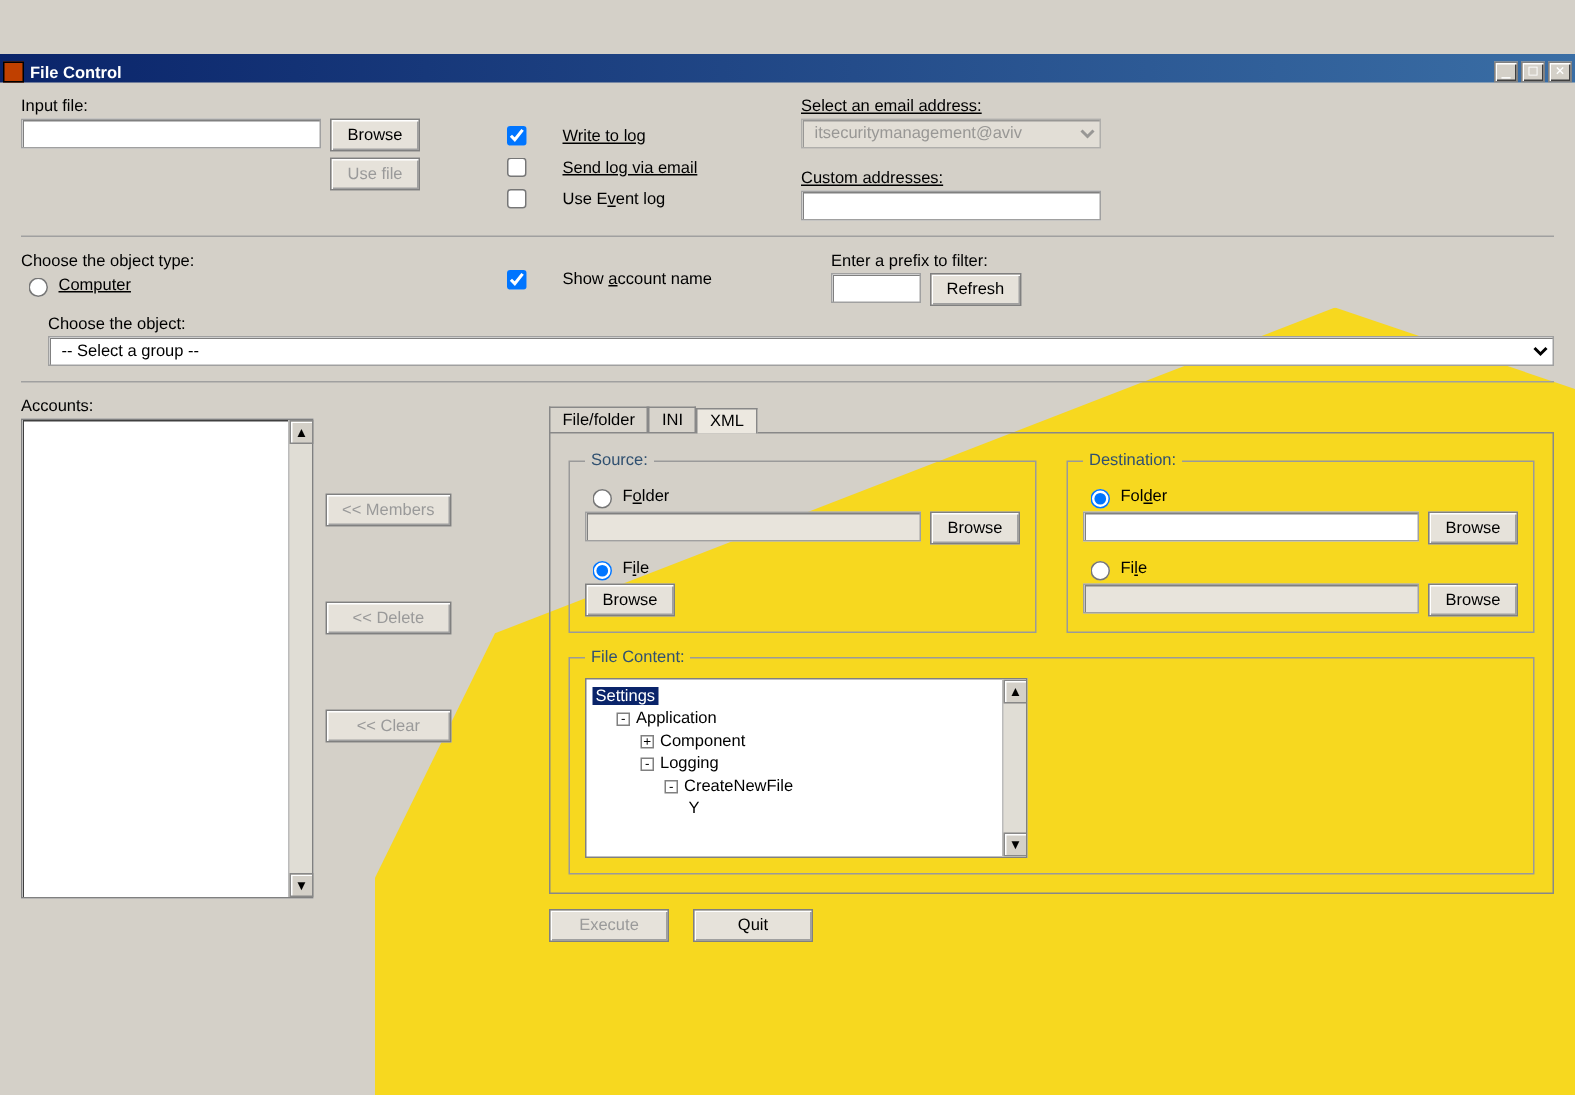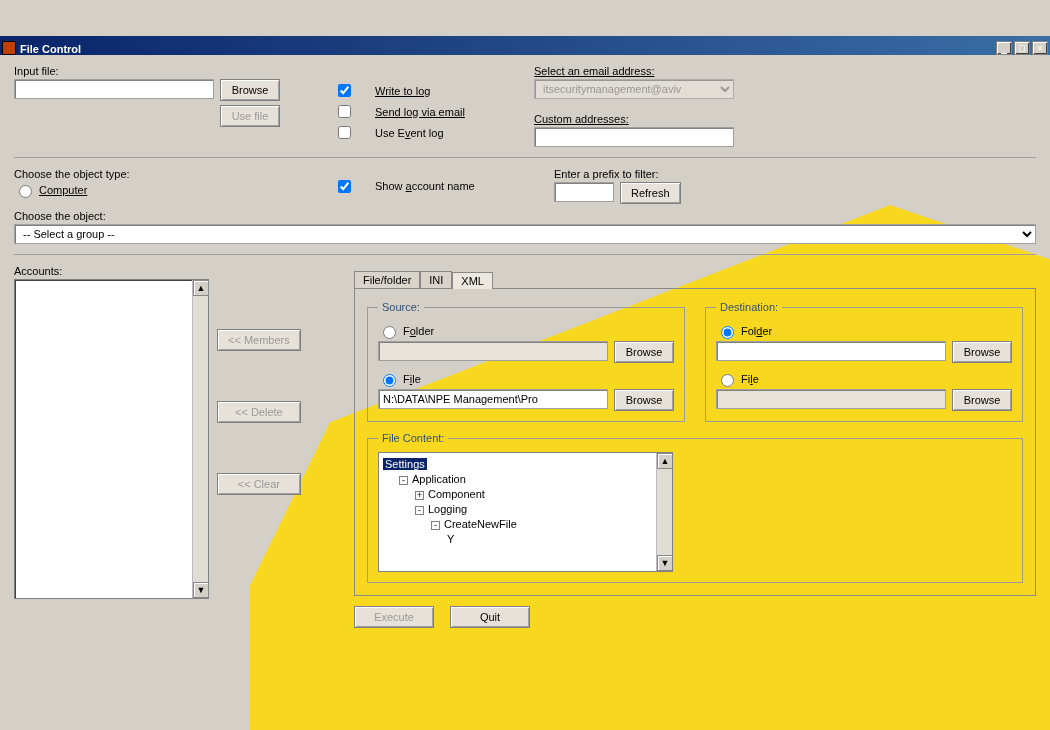--- a/index.html
+++ b/index.html
@@ -114,21 +114,21 @@
       </div>
       <div>
         <span class="lbl">Enter a prefix to filter:</span>
         <div style="display:flex; gap:6px;">
           <input type="text" style="width: 60px;" value="">
           <button>Refresh</button>
         </div>
       </div>
     </div>
 
-    <div style="margin-top:6px;">
+    <div style="margin-top:6px;margin-left:18px;">
       <span class="lbl">Choose the object:</span>
       <select style="width:100%;"><option>-- Select a group --</option></select>
     </div>
 
     <hr class="sep">
 
     <div class="row" style="align-items:flex-start;">
 
       <div style="width:320px;">
         <span class="lbl">Accounts:</span>
@@ -140,21 +140,21 @@
             </div>
           </div>
           <div style="display:flex; flex-direction:column; gap:50px; padding-top:50px;">
             <button disabled="" class="wide">&lt;&lt; Members</button>
             <button disabled="" class="wide">&lt;&lt; Delete</button>
             <button disabled="" class="wide">&lt;&lt; Clear</button>
           </div>
         </div>
       </div>
 
-      <div style="flex:1;">
+      <div style="flex:1;margin-left:12px;">
         <div class="tabs">
           <div class="tab">File/folder</div>
           <div class="tab">INI</div>
           <div class="tab active">XML</div>
         </div>
         <div class="tabbody">
 
           <div class="row">
 
             <fieldset style="flex:1;">
@@ -165,21 +165,20 @@
                 </div>
               <div style="display:flex; gap:6px; margin-bottom:8px;">
                 <input type="text" disabled="" style="flex: 1 1 0%;" value="">
                 <button>Browse</button>
               </div>
               <div class="radioRow">
                   <input type="radio" name="src" checked="" style="">
                   <span>F<span class="ul">i</span>le</span>
                 </div>
               <div style="display:flex; gap:6px;">
-                <input type="text" style="flex: 1 1 0%;" value="N:\DATA\NPE Management\Pro">
                 <button>Browse</button>
               </div>
             </fieldset>
 
             <fieldset style="flex:1;">
               <legend>Destination:</legend>
               <div class="radioRow">
                   <input type="radio" name="dst" checked="" style="">
                   <span>Fol<span class="ul">d</span>er</span>
                 </div>

